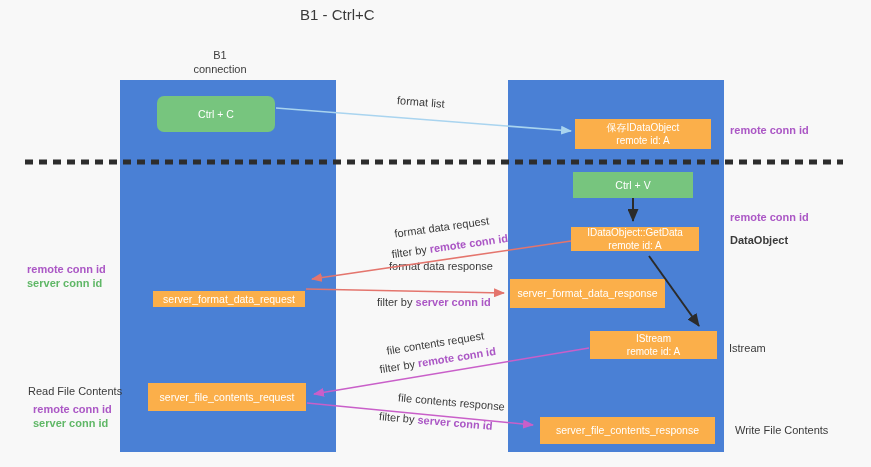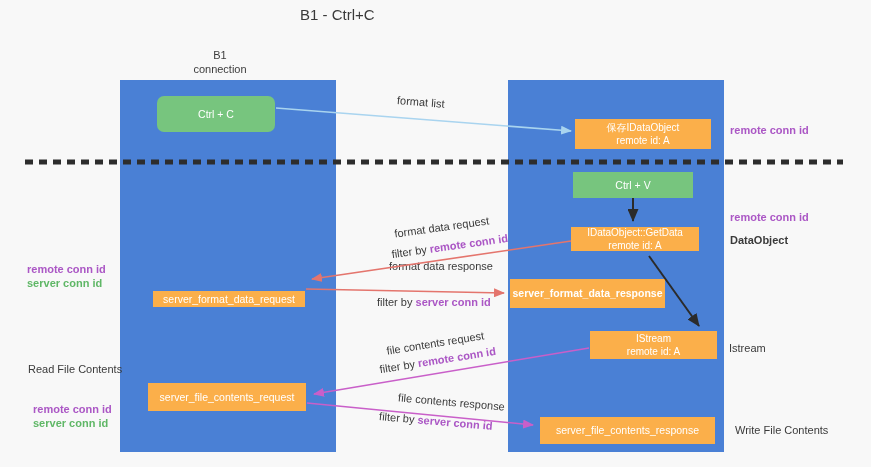--- a/index.html
+++ b/index.html
@@ -48,21 +48,21 @@
 
   <div class="node orange" style="left:571px;top:227px;width:128px;height:24px;">
     <span class="l2">IDataObject::GetData</span>
     <span class="l2">remote id: A</span>
   </div>
 
   <div class="node orange" style="left:153px;top:268px;width:152px;height:16px;margin-top:23px;">
     <span>server_format_data_request</span>
   </div>
 
-  <div class="node orange" style="left:510px;top:279px;width:155px;height:29px;font-weight:bold;">
+  <div class="node orange" style="left:510px;top:279px;width:155px;height:29px;">
     <span>server_format_data_response</span>
   </div>
 
   <div class="node orange" style="left:590px;top:331px;width:127px;height:28px;">
     <span class="l2">IStream</span>
     <span class="l2">remote id: A</span>
   </div>
 
   <div class="node orange" style="left:148px;top:383px;width:158px;height:28px;">
     <span>server_file_contents_request</span>
@@ -87,21 +87,21 @@
   <div class="lbl" style="left:379px;top:415px;transform:rotate(5deg);"><span>filter by</span> <span class="purple">server conn id</span></div>
 
   <div class="lbl purple" style="left:730px;top:124px;">remote conn id</div>
   <div class="lbl purple" style="left:730px;top:211px;">remote conn id</div>
   <div class="lbl" style="left:730px;top:234px;font-weight:bold;">DataObject</div>
   <div class="lbl" style="left:729px;top:342px;">Istream</div>
   <div class="lbl" style="left:735px;top:424px;text-align:center;">Write File Contents</div>
 
   <div class="lbl purple" style="left:27px;top:263px;">remote conn id</div>
   <div class="lbl greenlbl" style="left:27px;top:277px;">server conn id</div>
-  <div class="lbl" style="left:28px;top:363px;">Read File Contents</div>
+  <div class="lbl" style="left:28px;top:385px;">Read File Contents</div>
   <div class="lbl purple" style="left:33px;top:403px;">remote conn id</div>
   <div class="lbl greenlbl" style="left:33px;top:417px;">server conn id</div>
 
   <svg class="overlay" width="871" height="467" viewBox="0 0 871 467">
     <defs>
       <marker id="m-blue" markerUnits="userSpaceOnUse" markerWidth="11" markerHeight="9" refX="10" refY="4.5" orient="auto">
         <path d="M0,0 L11,4.5 L0,9 z" fill="#a9d4ef"></path>
       </marker>
       <marker id="m-salmon" markerUnits="userSpaceOnUse" markerWidth="11" markerHeight="9" refX="10" refY="4.5" orient="auto">
         <path d="M0,0 L11,4.5 L0,9 z" fill="#e4756d"></path>

